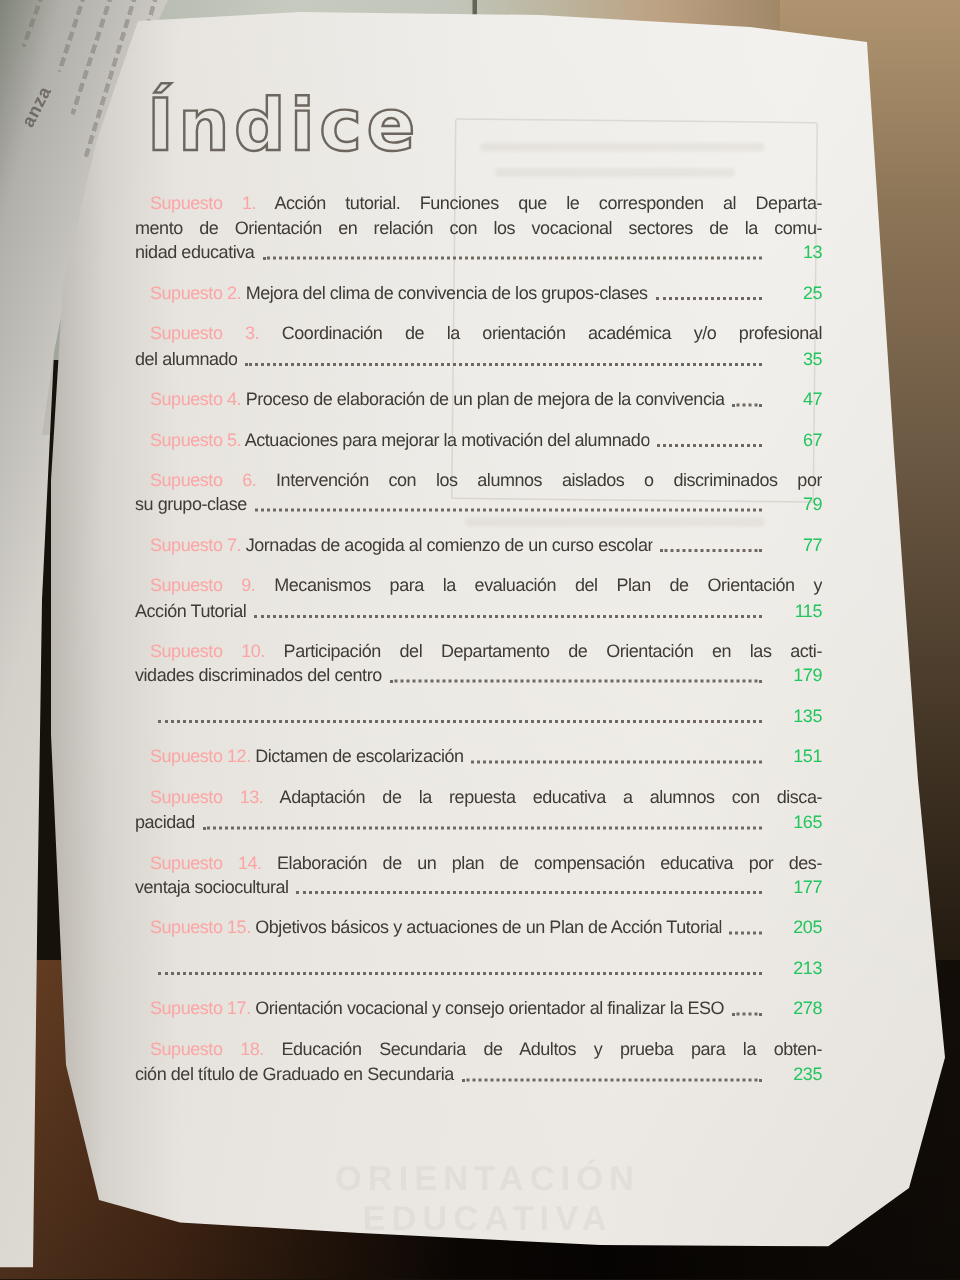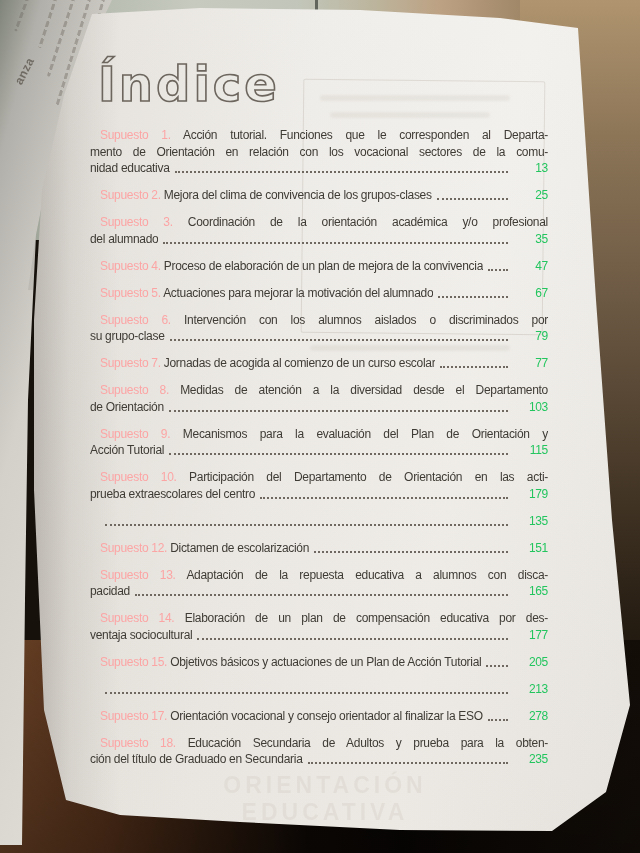--- a/index.html
+++ b/index.html
@@ -152,39 +152,31 @@
         </div>
       </div>
       <div class="toc-entry">
         <div class="lastline first">
           <span class="ll-text"><span class="lbl">Supuesto 7. </span>Jornadas de acogida al comienzo de un curso escolar</span>
           <span class="dots"></span>
           <span class="num">77</span>
         </div>
       </div>
       <div class="toc-entry">
-        <div class="line first"><span class="lbl">Supuesto 8. </span>Medidas de atención a la diversidad desde el Departamento</div>
-        <div class="lastline">
-          <span class="ll-text">de Orientación</span>
-          <span class="dots"></span>
-          <span class="num">103</span>
-        </div>
-      </div>
-      <div class="toc-entry">
         <div class="line first"><span class="lbl">Supuesto 9. </span>Mecanismos para la evaluación del Plan de Orientación y</div>
         <div class="lastline">
           <span class="ll-text">Acción Tutorial</span>
           <span class="dots"></span>
           <span class="num">115</span>
         </div>
       </div>
       <div class="toc-entry">
         <div class="line first"><span class="lbl">Supuesto 10. </span>Participación del Departamento de Orientación en las acti-</div>
         <div class="lastline">
-          <span class="ll-text">prueba extraescolares del centro</span>
+          <span class="ll-text">vidades discriminados del centro</span>
           <span class="dots"></span>
           <span class="num">179</span>
         </div>
       </div>
       <div class="toc-entry">
         <div class="lastline first">
           <span class="dots"></span>
           <span class="num">135</span>
         </div>
       </div>

